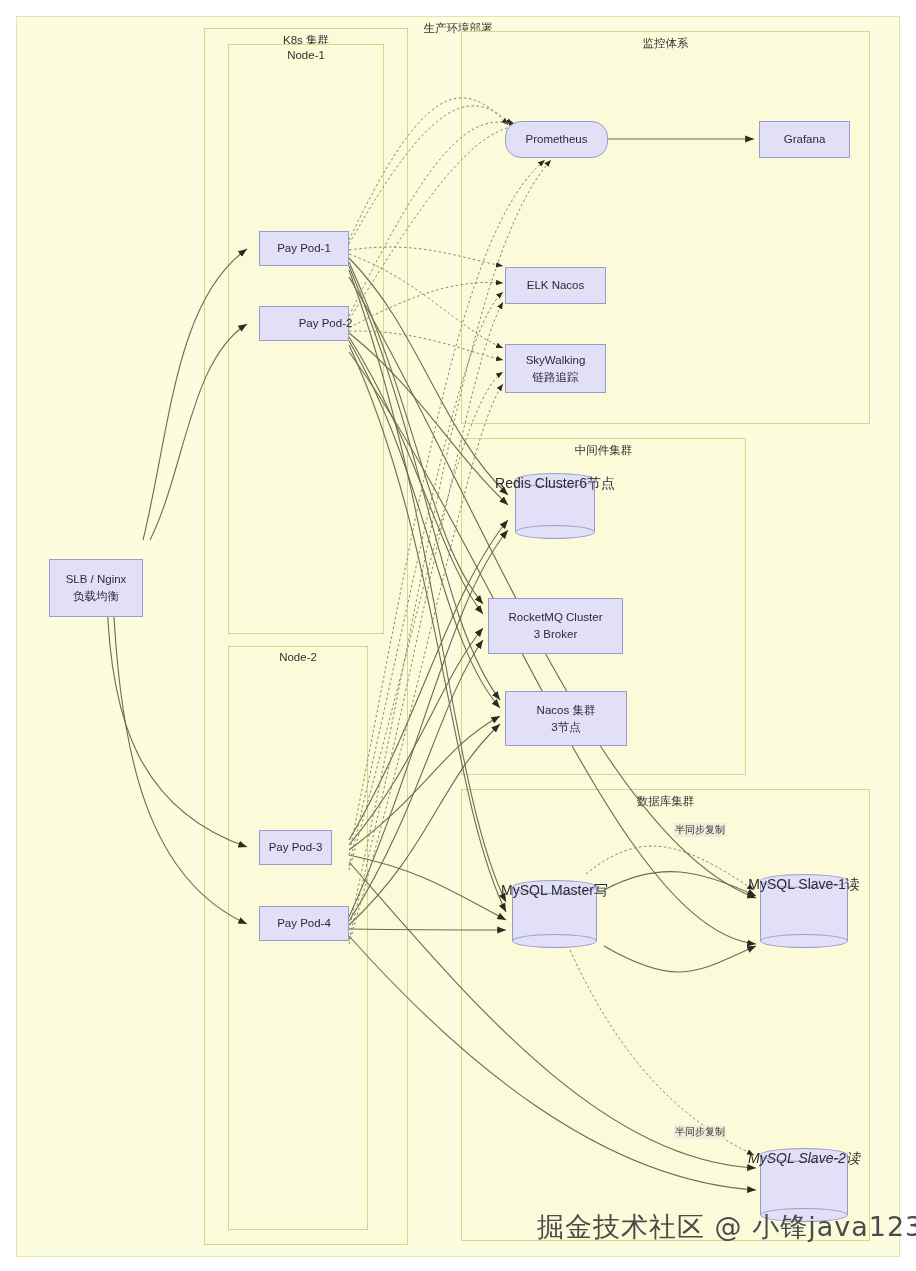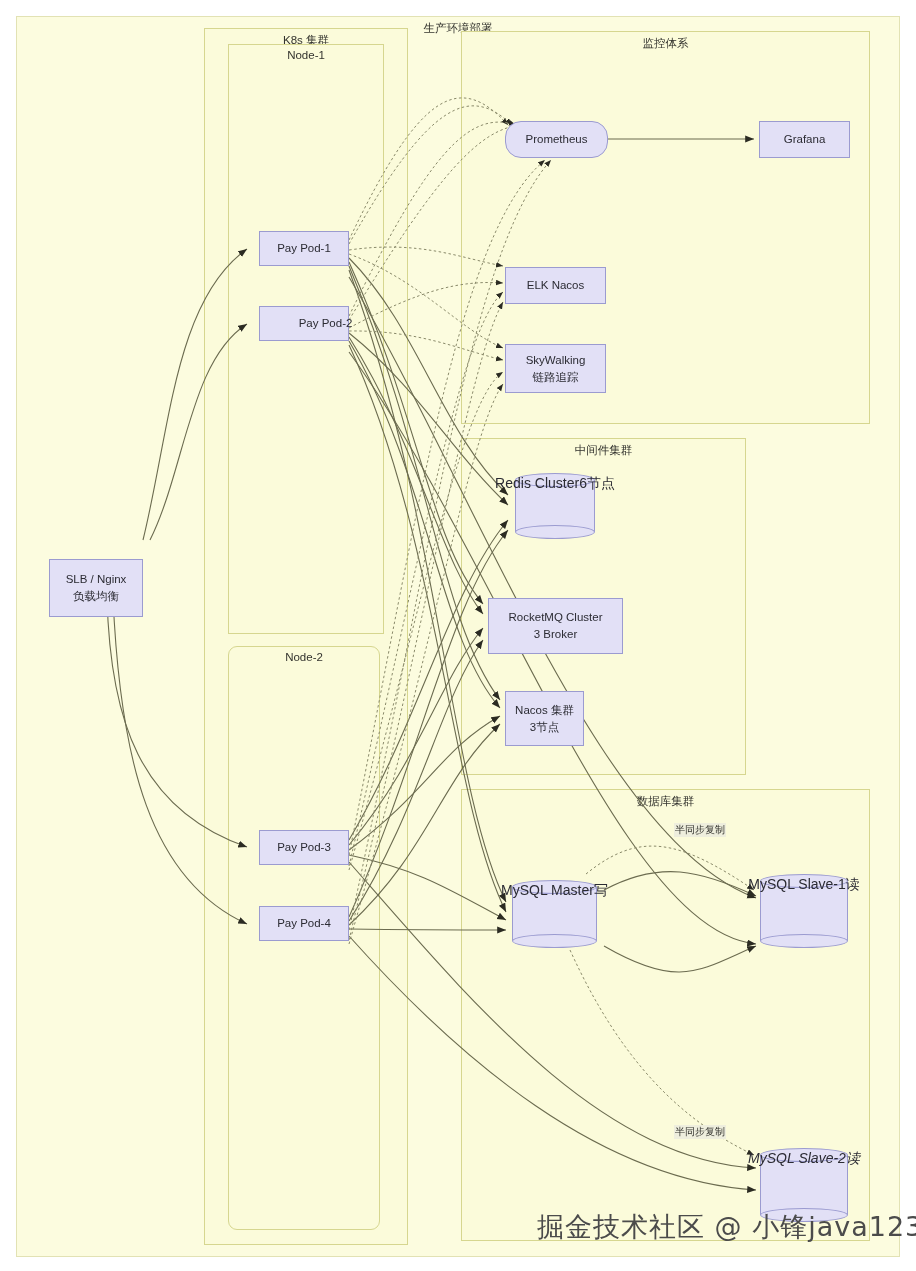--- a/index.html
+++ b/index.html
@@ -110,21 +110,21 @@
   </div>
 
   <div class="group" style="left:204px;top:28px;width:204px;height:1217px;">
     <div class="group-title">K8s 集群</div>
   </div>
 
   <div class="group" style="left:228px;top:44px;width:156px;height:590px;">
     <div class="group-title">Node-1</div>
   </div>
 
-  <div class="group" style="left:228px;top:646px;width:152px;height:584px;border-radius:9px;">
+  <div class="group" style="left:228px;top:646px;width:140px;height:584px;">
     <div class="group-title">Node-2</div>
   </div>
 
   <div class="group" style="left:461px;top:31px;width:409px;height:393px;">
     <div class="group-title">监控体系</div>
   </div>
 
   <div class="group" style="left:461px;top:789px;width:409px;height:452px;">
     <div class="group-title">数据库集群</div>
   </div>
@@ -209,21 +209,21 @@
   </div>
 
   <div class="node" style="left:259px;top:231px;width:90px;height:35px;">
     <span>Pay Pod-1</span>
   </div>
 
   <div class="node" style="left:259px;top:306px;width:90px;height:35px;padding-left:43px;">
     <span>Pay Pod-2</span>
   </div>
 
-  <div class="node" style="left:259px;top:830px;width:90px;height:35px;">
+  <div class="node" style="left:259px;top:830px;width:73px;height:35px;">
     <span>Pay Pod-3</span>
   </div>
 
   <div class="node" style="left:259px;top:906px;width:90px;height:35px;">
     <span>Pay Pod-4</span>
   </div>
 
   <div class="node" style="left:505px;top:121px;width:103px;height:37px;border-radius:16px;">
     <span>Prometheus</span>
   </div>
@@ -249,21 +249,21 @@
       <span>Redis Cluster</span>
       <span>6节点</span>
     </div>
   </div>
 
   <div class="node" style="left:488px;top:598px;width:135px;height:56px;">
     <span>RocketMQ Cluster</span>
     <span class="l2">3 Broker</span>
   </div>
 
-  <div class="node" style="left:505px;top:691px;width:79px;height:55px;">
+  <div class="node" style="left:505px;top:691px;width:122px;height:55px;">
     <span>Nacos 集群</span>
     <span class="l2">3节点</span>
   </div>
 
   <div class="cyl" style="left:512px;top:880px;width:85px;height:68px;">
     <div class="body"></div>
     <div class="bot"></div>
     <div class="top"></div>
     <div class="cyl-label">
       <span>MySQL Master</span>

